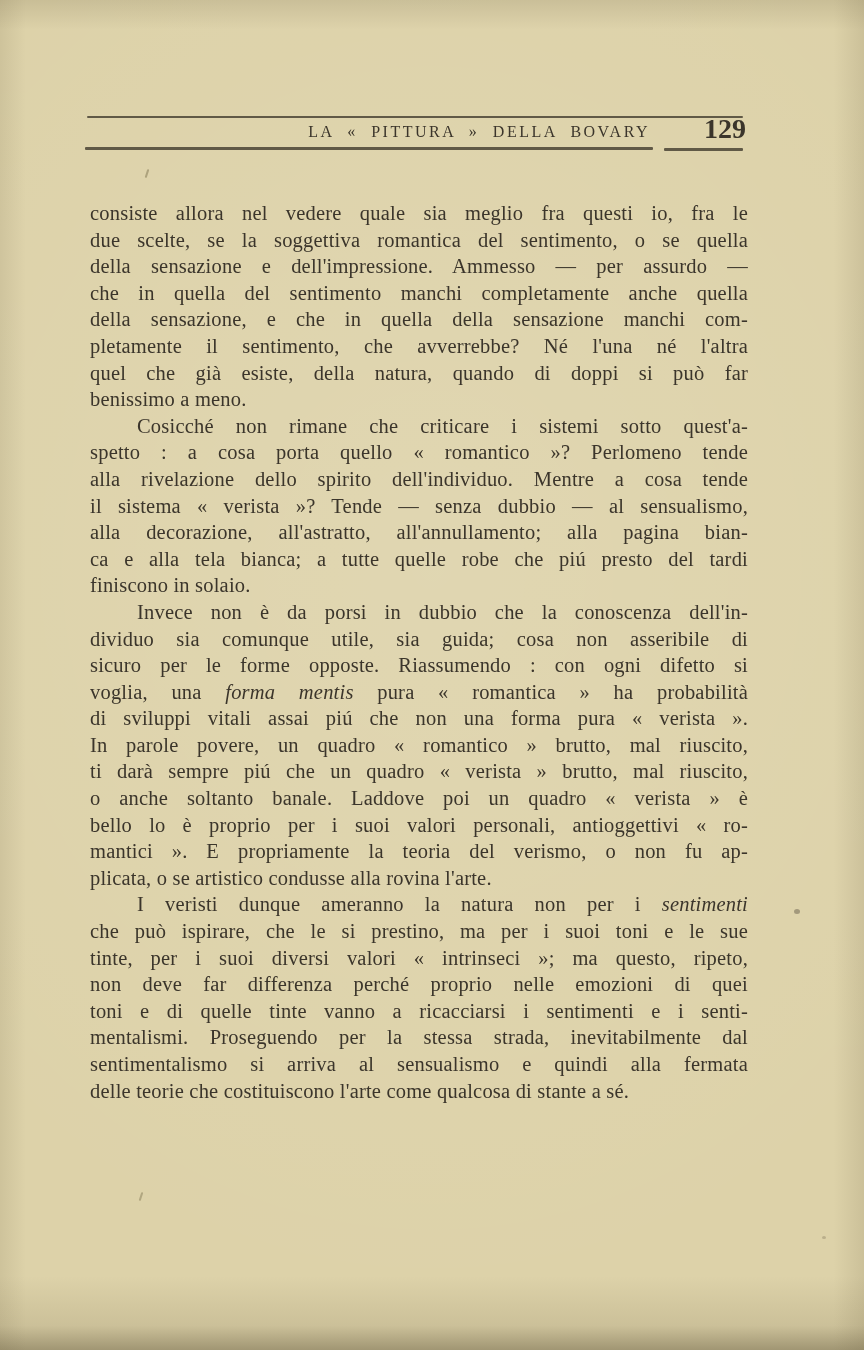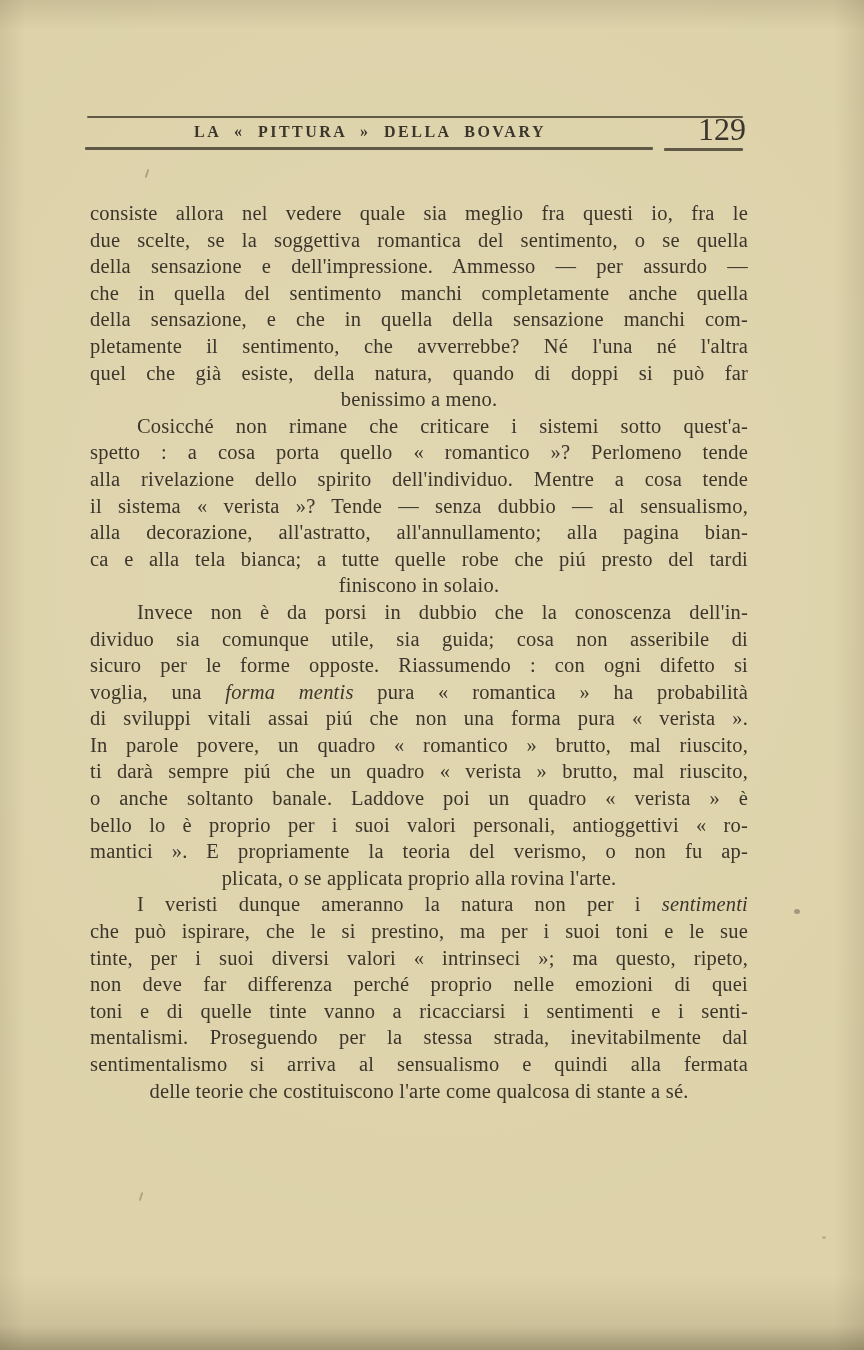--- a/index.html
+++ b/index.html
@@ -22,35 +22,35 @@
       var(--paper);
     color:var(--ink);
   }
   
   .rule{position:absolute;background:var(--rule);opacity:.85;}
   .rule.thin{left:87px;top:116px;width:656px;height:2px;border-radius:1px;}
   .rule.thick-left{left:85px;top:147px;width:568px;height:3px;border-radius:1px;}
   .rule.thick-right{left:664px;top:148px;width:79px;height:3px;border-radius:1px;}
   .running-title{
     position:absolute;left:90px;top:122px;width:560px;
-    text-align:center;font-weight:700;font-size:16px;line-height:20px;
+    text-align:right;font-weight:400;font-size:16px;line-height:20px;
     letter-spacing:2.5px;word-spacing:7px;color:var(--ink);
     white-space:nowrap;
   }
   .page-number{
     position:absolute;top:117px;right:118px;
-    font-weight:400;font-size:32px;line-height:24px;color:var(--ink);
+    font-weight:700;font-size:28px;line-height:24px;color:var(--ink);
   }
   
   .text-col{
     position:absolute;left:90px;top:200px;width:658px;
     font-size:20.5px;line-height:26.6px;color:var(--ink);
     letter-spacing:0.2px;
   }
-  .line{min-height:26.6px;text-align:center;}
+  .line{min-height:26.6px;text-align:left;}
   .line.just{text-align:justify;text-align-last:justify;}
   .line.indent{text-indent:47px;}
   .line em{font-style:italic;}
   
   .speck{position:absolute;border-radius:50%;pointer-events:none;}
   .speck.s1{left:794px;top:909px;width:6px;height:5px;background:#837a62;opacity:.65;}
   .speck.s2{left:146px;top:169px;width:2px;height:9px;background:#7d744f;opacity:.5;transform:rotate(18deg);border-radius:2px;}
   .speck.s3{left:140px;top:1192px;width:2px;height:9px;background:#7d744f;opacity:.45;transform:rotate(18deg);border-radius:2px;}
   .speck.s4{left:822px;top:1236px;width:4px;height:3px;background:#978c6e;opacity:.5;}
 </style>
@@ -84,21 +84,21 @@
       <div class="line just indent">Invece non è da porsi in dubbio che la conoscenza dell'in-</div>
       <div class="line just">dividuo sia comunque utile, sia guida; cosa non asseribile di</div>
       <div class="line just">sicuro per le forme opposte. Riassumendo : con ogni difetto si</div>
       <div class="line just"><span>voglia, una </span><em>forma mentis</em><span> pura « romantica » ha probabilità</span></div>
       <div class="line just">di sviluppi vitali assai piú che non una forma pura « verista ».</div>
       <div class="line just">In parole povere, un quadro « romantico » brutto, mal riuscito,</div>
       <div class="line just">ti darà sempre piú che un quadro « verista » brutto, mal riuscito,</div>
       <div class="line just">o anche soltanto banale. Laddove poi un quadro « verista » è</div>
       <div class="line just">bello lo è proprio per i suoi valori personali, antioggettivi « ro-</div>
       <div class="line just">mantici ». E propriamente la teoria del verismo, o non fu ap-</div>
-      <div class="line">plicata, o se applicata proprio alla rovina l'arte.</div>
+      <div class="line">plicata, o se artistico condusse alla rovina l'arte.</div>
       <div class="line just indent"><span>I veristi dunque ameranno la natura non per i </span><em>sentimenti</em></div>
       <div class="line just">che può ispirare, che le si prestino, ma per i suoi toni e le sue</div>
       <div class="line just">tinte, per i suoi diversi valori « intrinseci »; ma questo, ripeto,</div>
       <div class="line just">non deve far differenza perché proprio nelle emozioni di quei</div>
       <div class="line just">toni e di quelle tinte vanno a ricacciarsi i sentimenti e i senti-</div>
       <div class="line just">mentalismi. Proseguendo per la stessa strada, inevitabilmente dal</div>
       <div class="line just">sentimentalismo si arriva al sensualismo e quindi alla fermata</div>
       <div class="line">delle teorie che costituiscono l'arte come qualcosa di stante a sé.</div>
     </main>
 

